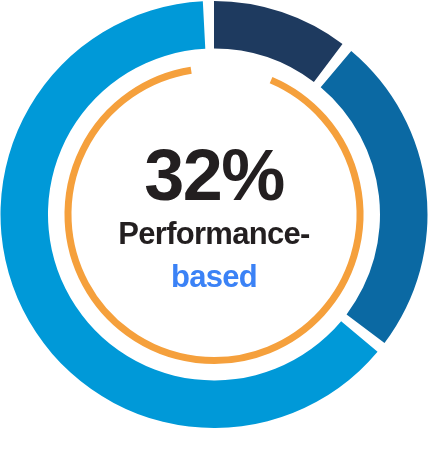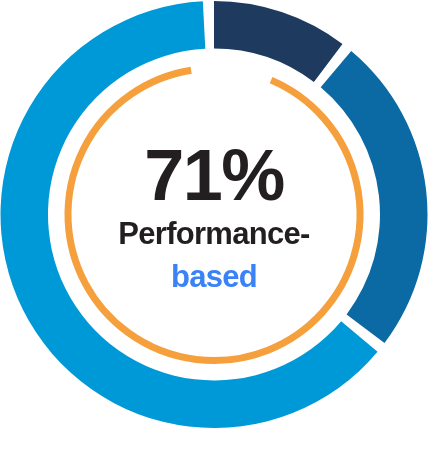--- a/index.html
+++ b/index.html
@@ -75,19 +75,19 @@
         <path d="M 377.55 351.74 A 213.5 213.5 0 1 1 202.83 1.29 L 205.31 48.73 A 166 166 0 1 0 341.16 321.2 Z" fill="#0099d8"></path>
       </g>
 
     <g>
       <path fill="none" stroke="#f5a03c" stroke-width="7" stroke-linecap="butt" d="M 271.05 80.11 A 146 146 0 1 1 191.16 70.3"></path>
     </g>
   </svg>
 
   <div id="center-label">
     <div id="center-inner">
-      <div class="stat-value" style="color: rgb(35, 31, 32);">71%</div>
+      <div class="stat-value" style="color: rgb(35, 31, 32);">32%</div>
       <div class="stat-caption" style="color: rgb(35, 31, 32);">Performance-</div>
       <div class="stat-caption" style="color: #3b82f6;">based</div>
     </div>
   </div>
 
 </div>
 
 </body></html>

